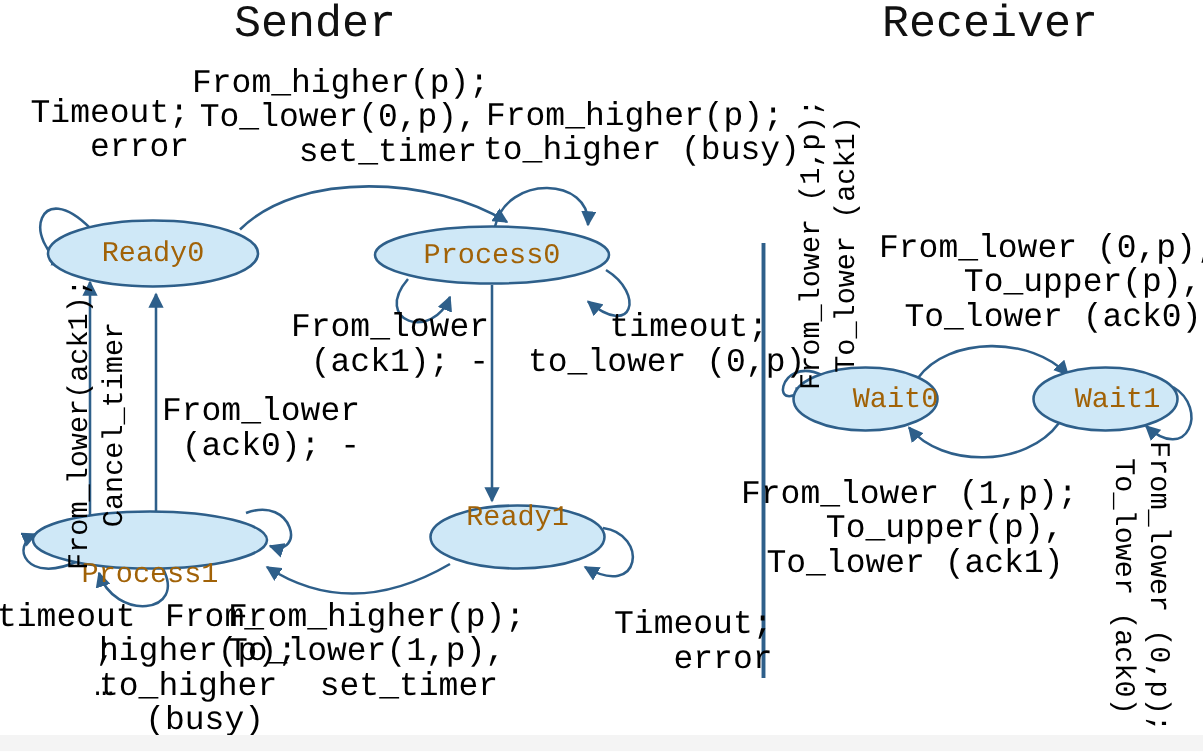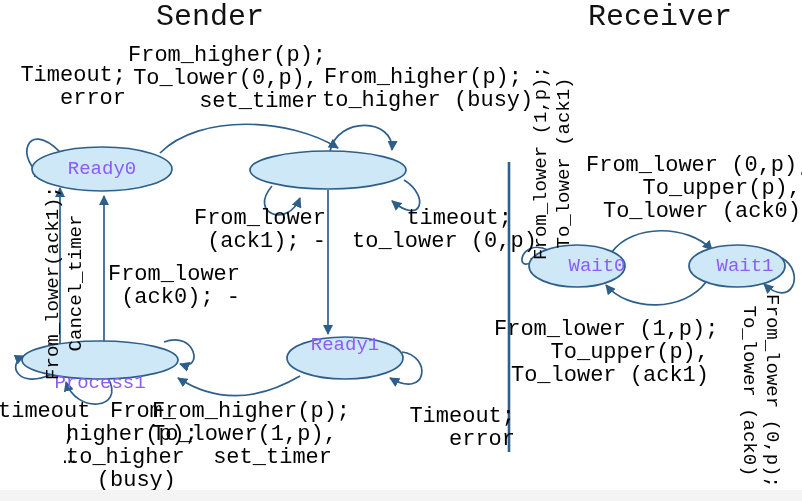--- a/index.html
+++ b/index.html
@@ -33,21 +33,21 @@
     white-space: nowrap;
   }
   #title-sender  { left: 110px; top: 0px;  width: 200px; }
   #title-receiver{ left: 560px; top: 0px;  width: 200px; }
 
   .state-label {
     position: absolute;
     font-size: 19px;
     line-height: 19px;
     text-align: center;
-    color: #8b5cf6;
+    color: #a16207;
     white-space: nowrap;
     pointer-events: none;
   }
 
   .edge-label {
     position: absolute;
     font-size: 22px;
     line-height: 23px;
     text-align: right;
     color: #000000;
@@ -136,20 +136,21 @@
       <ellipse cx="345" cy="358" rx="58" ry="21"></ellipse>
       <ellipse cx="577" cy="266" rx="48" ry="21"></ellipse>
       <ellipse cx="737" cy="266" rx="48" ry="21"></ellipse>
     </g>
   </svg>
 
   <div class="panel-title" id="title-sender">Sender</div>
   <div class="panel-title" id="title-receiver">Receiver</div>
 
   <div class="state-label" style="left:32px;  top:160px; width:140px;">Ready0</div>
+  <div class="state-label" style="left:250px; top:161px; width:156px;">Process0</div>
   <div class="state-label" style="left:22px;  top:351px; width:156px;margin-top:23px;">Process1</div>
   <div class="state-label" style="left:287px; top:336px; width:116px;">Ready1</div>
   <div class="state-label" style="left:529px; top:257px; width:96px;padding-left:20px;">Wait0</div>
   <div class="state-label" style="left:689px; top:257px; width:112px;">Wait1</div>
 
   <div class="edge-label" style="left:2px; top:64px; width:124px;">Timeout;
 error</div>
 
   <div class="edge-label" style="left:128px; top:44px; width:190px;">From_higher(p);
 To_lower(0,p),

